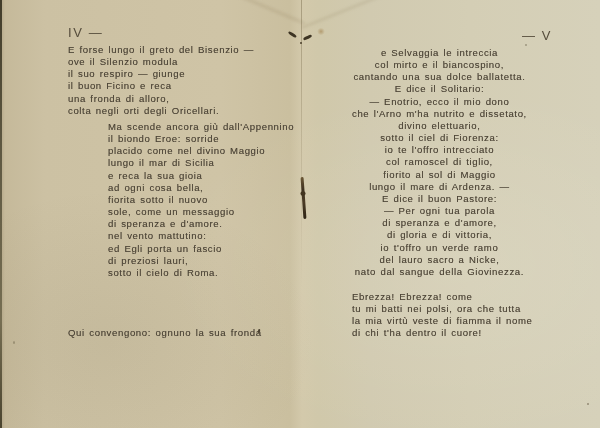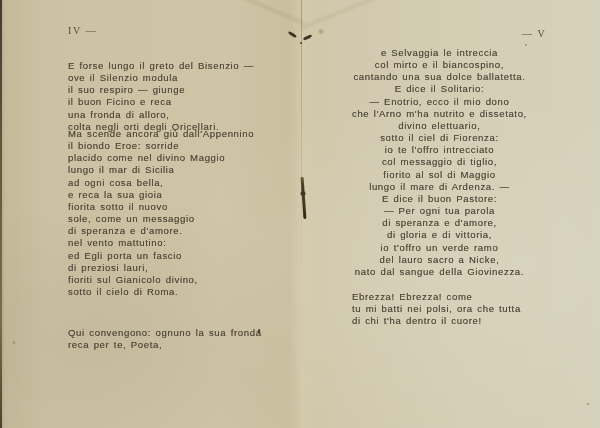--- a/index.html
+++ b/index.html
@@ -11,22 +11,22 @@
       radial-gradient(ellipse 300px 220px at 18% 80%, rgba(90,80,55,0.07), rgba(90,80,55,0) 70%),
       linear-gradient(90deg,
         #b2a586 0px, #c5b99a 5px, #ccc1a3 45px, #cfc4a6 220px, #cabf9f 290px,
         #d3c9ab 302px, #d0c8aa 318px, #d1cab0 370px, #d4ceb5 470px, #d6d1ba 600px);
   }
   .page{position:absolute;top:0;height:428px;}
   .page.left{left:0;width:300px;}
   .page.right{left:300px;width:300px;}
 
   .pagenum{
-    position:absolute;font-size:10px;letter-spacing:1.6px;
-    color:#564d3c;white-space:pre;font-family:Liberation Serif, serif;
+    position:absolute;font-size:13px;letter-spacing:1.6px;
+    color:#564d3c;white-space:pre;
   }
   .pagenum.l{left:68px;top:25px;}
   .pagenum.r{left:222px;top:28px;}
 
   .stanza{position:absolute;}
   .page.left .stanza{left:68px;}
   .page.right .stanza{left:52px;}
   .poem-line{
     font-size:9.6px;line-height:12.15px;letter-spacing:0.62px;word-spacing:1.2px;
     color:#4e4638;white-space:pre;
@@ -61,21 +61,21 @@
   .speck-1{position:absolute;left:258px;top:329px;width:2px;height:4px;
     background:#4a4030;border-radius:1px;transform:rotate(14deg);}
   .speck-2{position:absolute;left:587px;top:403px;width:2px;height:2px;
     background:rgba(92,82,60,.55);border-radius:50%;}
   .speck-3{position:absolute;left:13px;top:341px;width:2px;height:3px;
     background:rgba(92,82,60,.4);border-radius:50%;}
   .speck-4{position:absolute;left:525px;top:44px;width:2px;height:2px;
     background:rgba(92,82,60,.45);border-radius:50%;}
 
   
-  .lp-s0{top:44px;margin-top:16px;} .lp-s1{top:128px;} .lp-s2{top:327px;}
+  .lp-s0{top:44px;} .lp-s1{top:121px;margin-left:40px;} .lp-s2{top:327px;}
   .rp-s0{top:47px;text-align:center;} .rp-s1{top:291px;}
 </style>
 </head>
 <body>
 
 <div class="spread">
 
   <div class="page left">
     <div class="pagenum l">IV —</div>
     <div class="stanza lp-s0">
@@ -84,63 +84,62 @@
         <div class="poem-line">il suo respiro — giunge</div>
         <div class="poem-line">il buon Ficino e reca</div>
         <div class="poem-line">una fronda di alloro,</div>
         <div class="poem-line">colta negli orti degli Oricellari.</div>
       </div>
     <div class="stanza lp-s1">
         <div class="poem-line">Ma scende ancora giù dall'Appennino</div>
         <div class="poem-line">il biondo Eroe: sorride</div>
         <div class="poem-line">placido come nel divino Maggio</div>
         <div class="poem-line">lungo il mar di Sicilia</div>
+        <div class="poem-line">e reca la sua gioia</div>
         <div class="poem-line">ad ogni cosa bella,</div>
-        <div class="poem-line">e reca la sua gioia</div>
         <div class="poem-line">fiorita sotto il nuovo</div>
         <div class="poem-line">sole, come un messaggio</div>
         <div class="poem-line">di speranza e d'amore.</div>
         <div class="poem-line">nel vento mattutino:</div>
         <div class="poem-line">ed Egli porta un fascio</div>
         <div class="poem-line">di preziosi lauri,</div>
-        <div class="poem-line">fioriti sul Gianicolo divino,</div>
         <div class="poem-line">sotto il cielo di Roma.</div>
       </div>
     <div class="stanza lp-s2">
         <div class="poem-line">Qui convengono: ognuno la sua fronda</div>
-        <div class="poem-line">reca per te, Poeta,</div>
       </div>
   </div>
 
   <div class="page right">
     <div class="pagenum r">— V</div>
     <div class="stanza rp-s0">
         <div class="poem-line">e Selvaggia le intreccia</div>
         <div class="poem-line">col mirto e il biancospino,</div>
         <div class="poem-line">cantando una sua dolce ballatetta.</div>
         <div class="poem-line">E dice il Solitario:</div>
         <div class="poem-line">— Enotrio, ecco il mio dono</div>
         <div class="poem-line">che l'Arno m'ha nutrito e dissetato,</div>
         <div class="poem-line">divino elettuario,</div>
         <div class="poem-line">sotto il ciel di Fiorenza:</div>
         <div class="poem-line">io te l'offro intrecciato</div>
-        <div class="poem-line">col messaggio di tiglio,</div>
+        <div class="poem-line">col ramoscel di tiglio,</div>
         <div class="poem-line">fiorito al sol di Maggio</div>
         <div class="poem-line">lungo il mare di Ardenza. —</div>
         <div class="poem-line">E dice il buon Pastore:</div>
         <div class="poem-line">— Per ogni tua parola</div>
         <div class="poem-line">di speranza e d'amore,</div>
         <div class="poem-line">di gloria e di vittoria,</div>
         <div class="poem-line">io t'offro un verde ramo</div>
         <div class="poem-line">del lauro sacro a Nicke,</div>
         <div class="poem-line">nato dal sangue della Giovinezza.</div>
       </div>
     <div class="stanza rp-s1">
         <div class="poem-line">Ebrezza! Ebrezza! come</div>
         <div class="poem-line">tu mi batti nei polsi, ora che tutta</div>
+        <div class="poem-line">la mia virtù veste di fiamma il nome</div>
         <div class="poem-line">di chi t'ha dentro il cuore!</div>
       </div>
   </div>
 
   <div class="edge-left"></div>
   <div class="gutter-crease"></div>
   <div class="crease-a"></div>
   <div class="crease-b"></div>
   <div class="stitch"></div>
   <div class="stitch-knot"></div>

